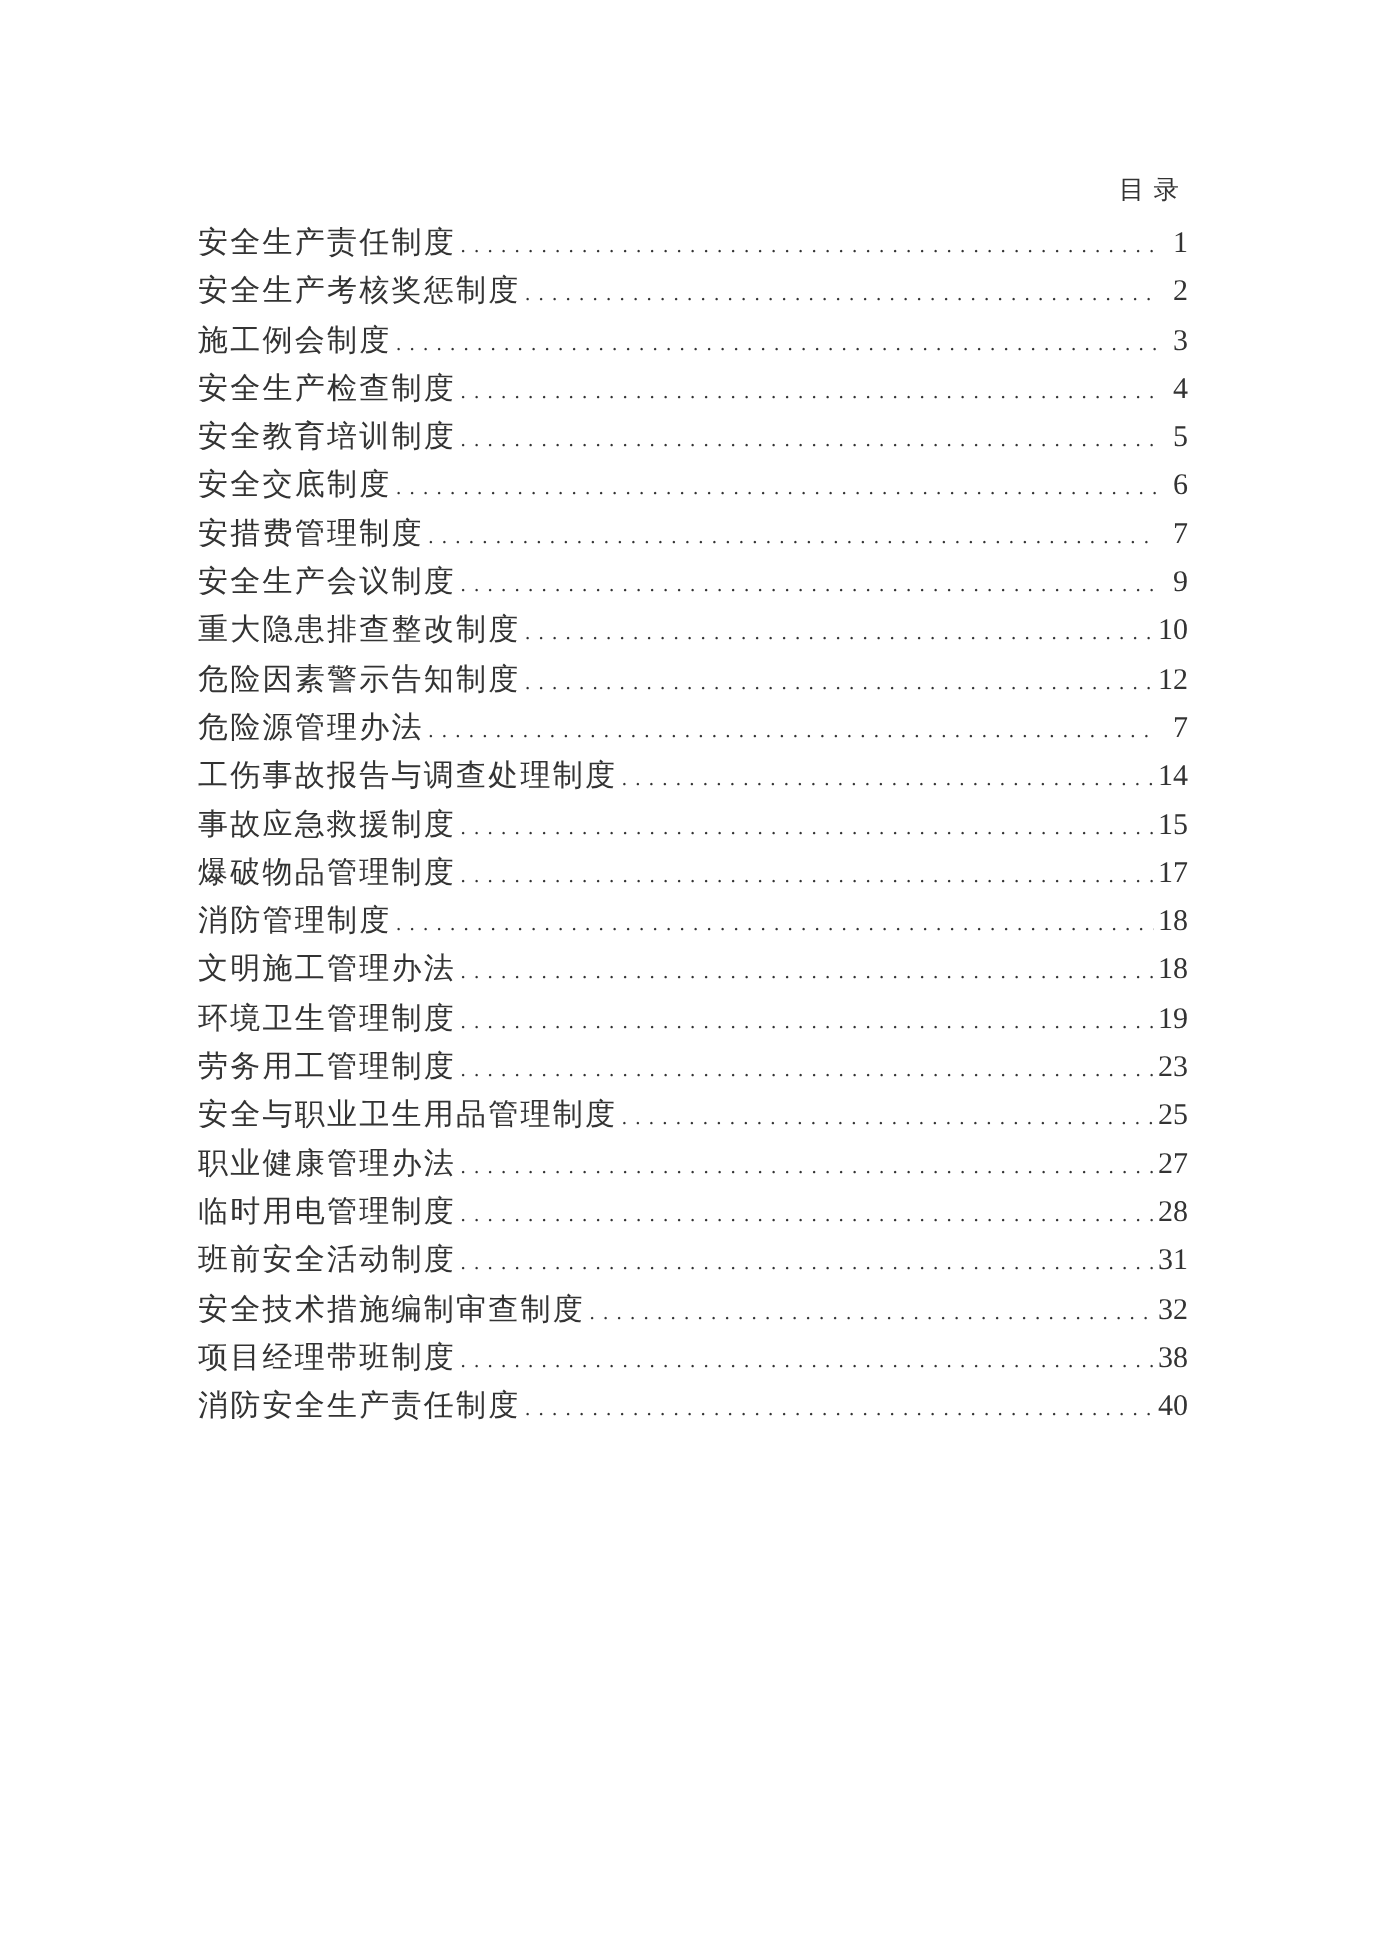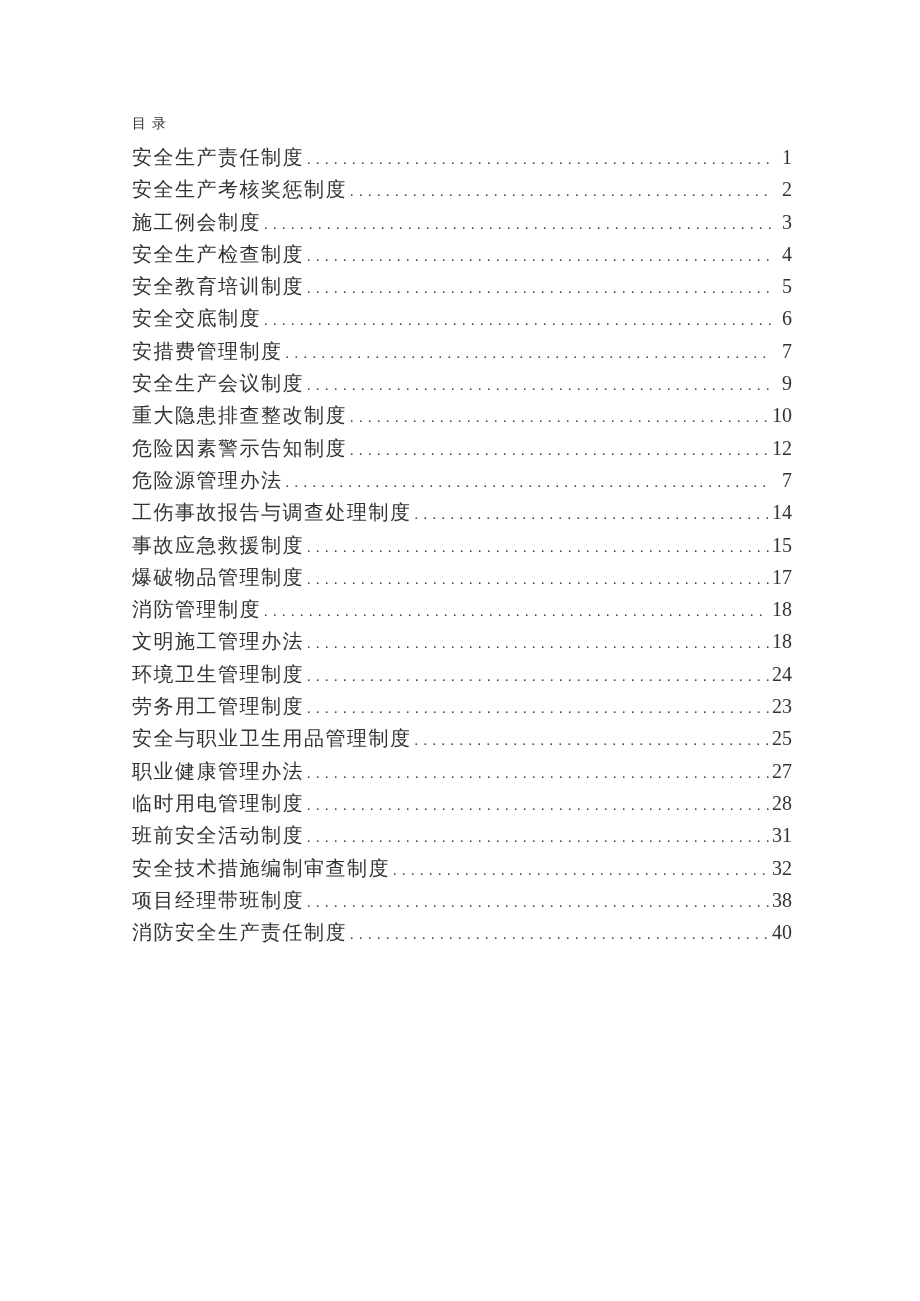--- a/index.html
+++ b/index.html
@@ -8,24 +8,25 @@
       box-sizing: border-box;
     }
     body {
       width: 920px;
       height: 1301px;
       background: #ffffff;
       font-family: "SimSun", "宋体", serif;
       padding: 115px 128px 0 132px;
     }
     .toc-heading {
-      font-size: 14px;
+      font-size: 17px;
       color: #333333;
       letter-spacing: 6px;
       margin-bottom: 14px;
+      text-align: right;
     }
     .toc-list {
       list-style: none;
     }
     .toc-entry {
       display: flex;
       align-items: baseline;
       font-size: 20px;
       color: #333333;
       line-height: 1;
@@ -135,21 +136,21 @@
       <span class="toc-page">18</span>
     </li>
     <li class="toc-entry">
       <span class="toc-title">文明施工管理办法</span>
       <span class="toc-leader"></span>
       <span class="toc-page">18</span>
     </li>
     <li class="toc-entry">
       <span class="toc-title">环境卫生管理制度</span>
       <span class="toc-leader"></span>
-      <span class="toc-page">24</span>
+      <span class="toc-page">19</span>
     </li>
     <li class="toc-entry">
       <span class="toc-title">劳务用工管理制度</span>
       <span class="toc-leader"></span>
       <span class="toc-page">23</span>
     </li>
     <li class="toc-entry">
       <span class="toc-title">安全与职业卫生用品管理制度</span>
       <span class="toc-leader"></span>
       <span class="toc-page">25</span>

